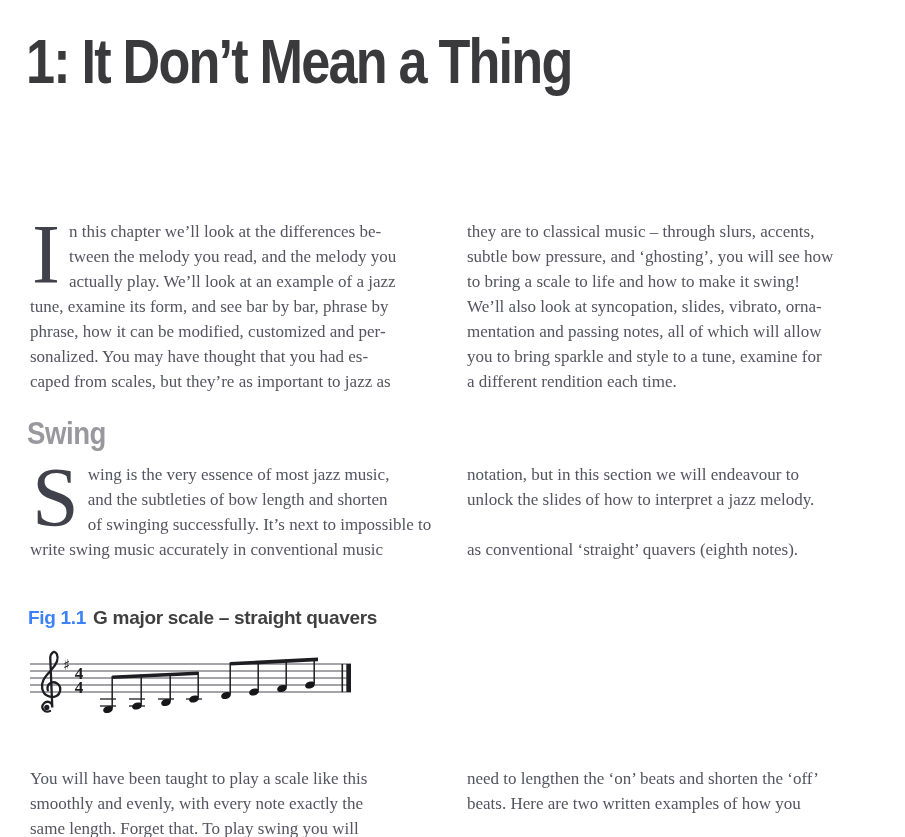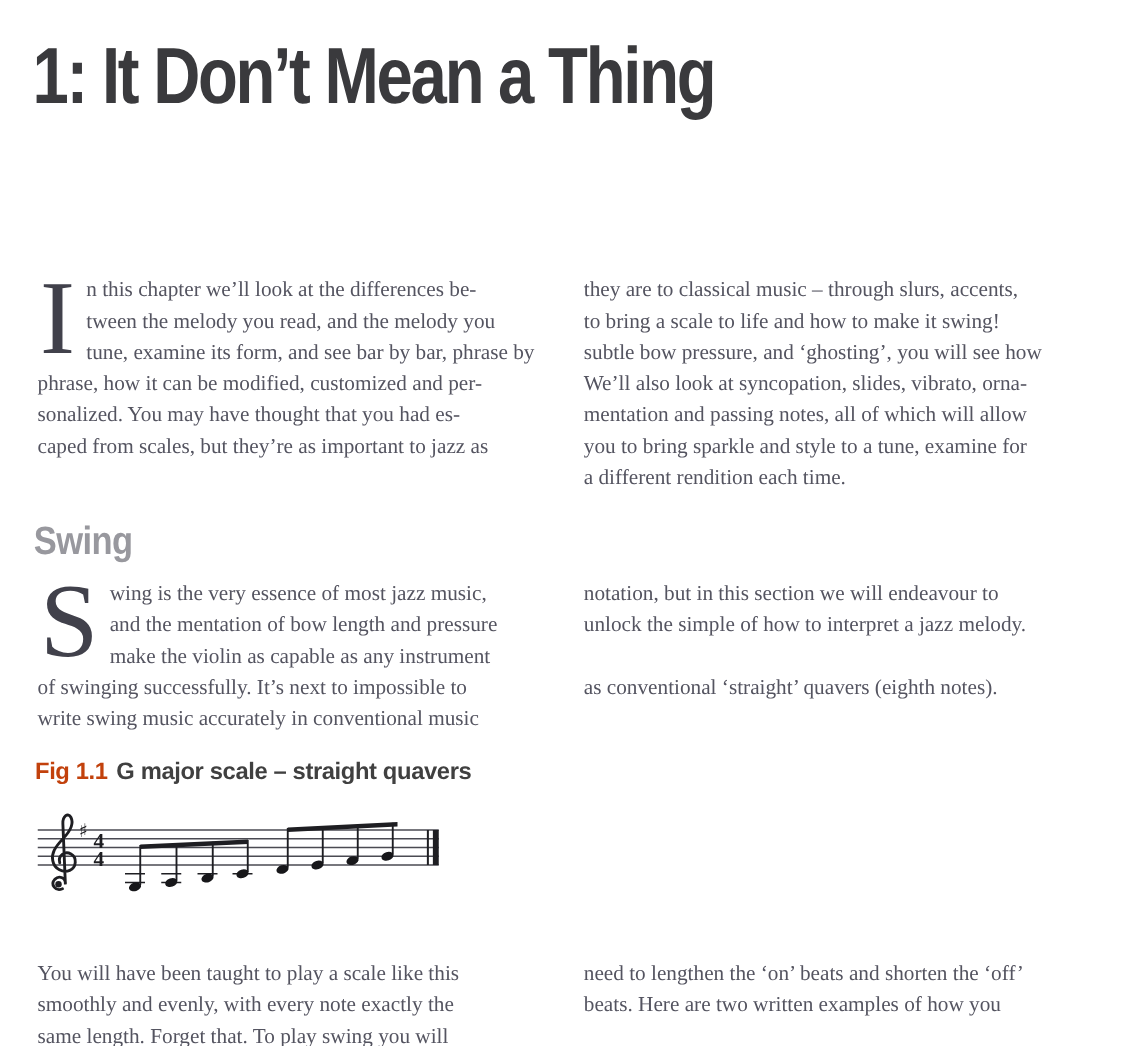--- a/index.html
+++ b/index.html
@@ -34,77 +34,77 @@
     font-family:"Liberation Sans", sans-serif;font-weight:700;
     font-size:30px;letter-spacing:-0.5px;color:#98989e;white-space:nowrap;
     transform:scale(0.92,1.05);transform-origin:left top;
   }
 
   .fig-caption{
     position:absolute;left:28px;top:607px;
     font-family:"Liberation Sans", sans-serif;font-weight:700;font-size:19px;
     letter-spacing:-0.3px;white-space:nowrap;
   }
-  .fig-label{color:#c2410c;margin-right:7px;}
+  .fig-label{color:#3b82f6;margin-right:7px;}
   .fig-title{color:#404040;}
 
   .music-figure{position:absolute;left:30px;top:645px;}
   .music-figure *{vector-effect:none;}
 
   .para-gap{height:25px;}
 </style>
 </head>
 <body>
 
 <div class="page">
 
   <h1 class="chapter-title">1: It Don’t Mean a Thing</h1>
 
   <div class="columns intro">
     <div class="col">
       <span class="dropcap">I</span>
       <div>
           <div class="tl">n this chapter we’ll look at the differences be-</div>
           <div class="tl">tween the melody you read, and the melody you</div>
+          <div class="tl">actually play. We’ll look at an example of a jazz</div>
           <div class="tl">tune, examine its form, and see bar by bar, phrase by</div>
           <div class="tl">phrase, how it can be modified, customized and per-</div>
           <div class="tl">sonalized. You may have thought that you had es-</div>
           <div class="tl">caped from scales, but they’re as important to jazz as</div>
         </div>
     </div>
     <div class="col">
       <div>
           <div class="tl">they are to classical music – through slurs, accents,</div>
+          <div class="tl">subtle bow pressure, and ‘ghosting’, you will see how</div>
           <div class="tl">to bring a scale to life and how to make it swing!</div>
-          <div class="tl">subtle bow pressure, and ‘ghosting’, you will see how</div>
           <div class="tl">We’ll also look at syncopation, slides, vibrato, orna-</div>
           <div class="tl">mentation and passing notes, all of which will allow</div>
           <div class="tl">you to bring sparkle and style to a tune, examine for</div>
           <div class="tl">a different rendition each time.</div>
         </div>
     </div>
   </div>
 
   <h2 class="swing-heading">Swing</h2>
 
   <div class="columns sec2">
     <div class="col">
       <span class="dropcap">S</span>
       <div>
           <div class="tl">wing is the very essence of most jazz music,</div>
-          <div class="tl">and the mentation of bow length and pressure</div>
-          <div class="tl">make the violin as capable as any instrument</div>
+          <div class="tl">and the subtleties of bow length and shorten</div>
           <div class="tl">of swinging successfully. It’s next to impossible to</div>
           <div class="tl">write swing music accurately in conventional music</div>
         </div>
     </div>
     <div class="col">
       <div>
           <div class="tl">notation, but in this section we will endeavour to</div>
-          <div class="tl">unlock the simple of how to interpret a jazz melody.</div>
+          <div class="tl">unlock the slides of how to interpret a jazz melody.</div>
         </div>
       <div class="para-gap"></div>
       <div>
           <div class="tl">as conventional ‘straight’ quavers (eighth notes).</div>
         </div>
     </div>
   </div>
 
   <div class="fig-caption">
     <span class="fig-label">Fig 1.1</span><span class="fig-title">G major scale – straight quavers</span>

